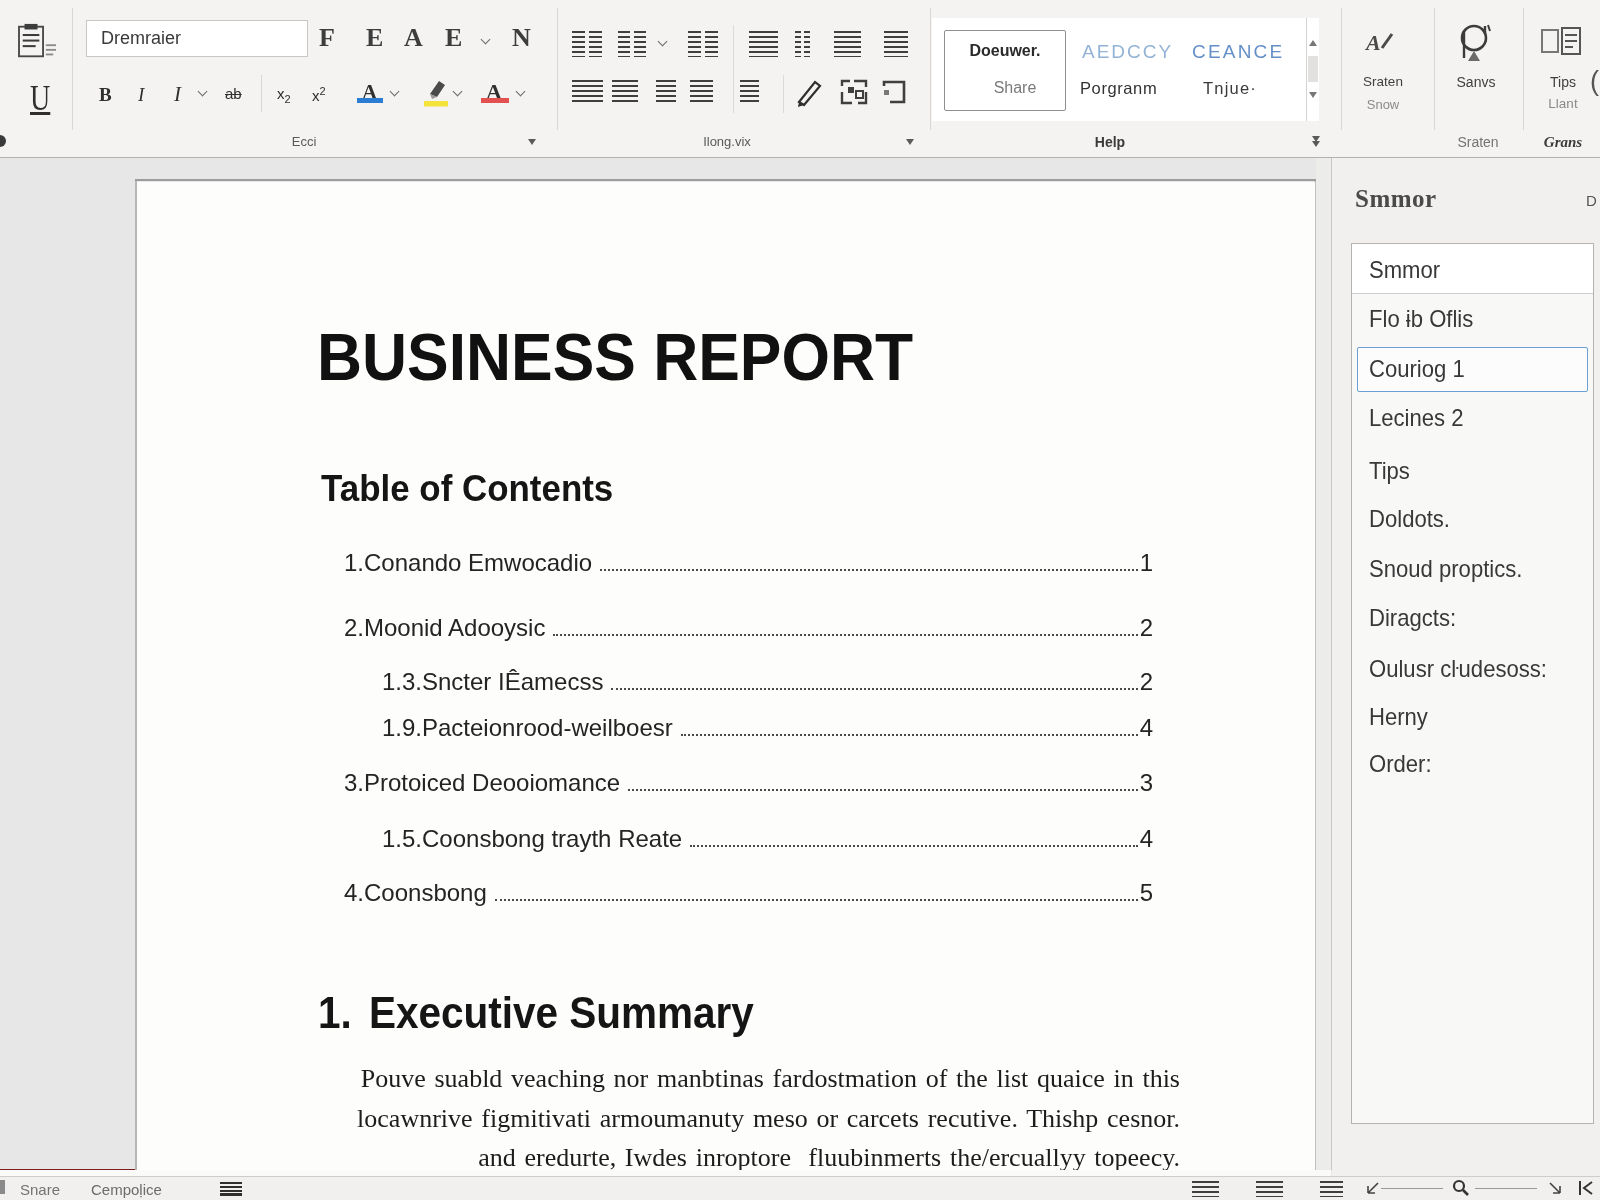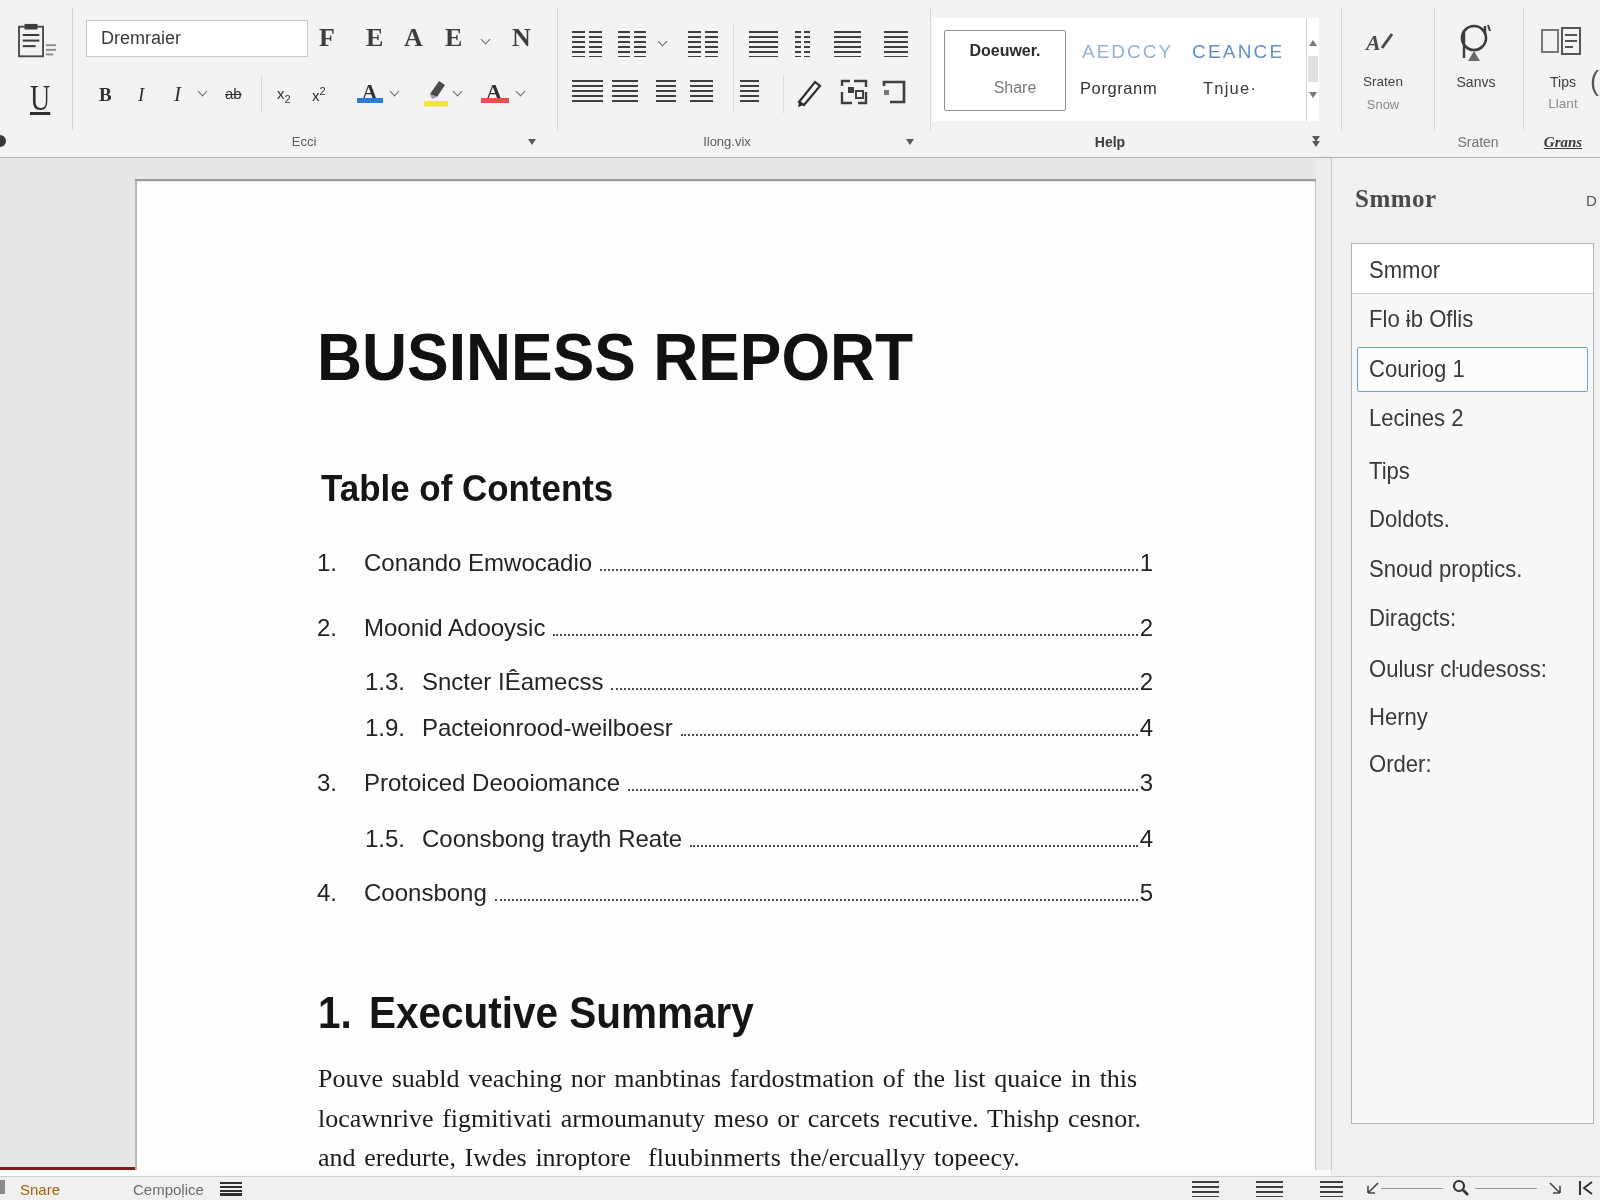--- a/index.html
+++ b/index.html
@@ -6,21 +6,21 @@
     font-family:"Liberation Sans",sans-serif;background:#e8e7e7;}
   .abs{position:absolute;}
   
   #ribbon{position:absolute;left:0;top:0;width:1600px;height:157px;background:#f4f3f2;border-bottom:1px solid #b3b1af;}
   .vsep{position:absolute;top:8px;width:1px;height:122px;background:#d9d7d5;}
   .glabel{position:absolute;top:134px;font-size:13px;color:#5a5a5a;text-align:center;}
   .cv{position:absolute;width:6px;height:6px;border:solid #6a6a6a;border-width:0 0 1.6px 1.6px;transform:rotate(-45deg);}
   .tri{position:absolute;width:0;height:0;border-left:4.5px solid transparent;border-right:4.5px solid transparent;border-top:6px solid #5a5a5a;}
   .ls{position:absolute;background:repeating-linear-gradient(to bottom,#3f3f3f 0px,#3f3f3f 2px,transparent 2px,transparent 5px);}
   
-  #docarea{position:absolute;left:0;top:158px;width:1500px;height:1012px;background:#e8e7e7;border-bottom:3px solid #7f1d1d;box-sizing:border-box;}
+  #docarea{position:absolute;left:0;top:158px;width:1500px;height:1012px;background:#e8e7e7;border-bottom:1px solid #7f1d1d;box-sizing:border-box;text-align:right;}
   #page{position:absolute;left:137px;top:24px;width:1178px;height:995px;background:#fdfdfc;}
   #scrollcol{position:absolute;left:1316px;top:158px;width:15px;height:1012px;background:#ececeb;border-right:1px solid #c9c7c5;}
   .tocrow{position:absolute;left:180px;width:836px;display:flex;align-items:baseline;font-size:24px;color:#242424;line-height:1.2;}
   .tocrow .n{width:47px;flex:none;}
   .tocrow.sub{left:228px;width:788px;}
   .tocrow.sub .n{width:57px;}
   .tocrow .t{white-space:nowrap;flex:none;}
   .tocrow .d{flex:auto;height:19px;border-bottom:2.5px dotted #4a4a4a;margin-left:8px;margin-right:2px;}
   .tocrow .p{flex:none;}
   
@@ -154,21 +154,21 @@
   <div class="glabel" style="left:1440px;width:76px;font-size:14px;color:#737373;">Sraten</div>
   <svg class="abs" style="left:1538px;top:24px;" width="48" height="40" viewBox="0 0 48 40">
     <rect x="4" y="6" width="16" height="22" fill="none" stroke="#777" stroke-width="2"></rect>
     <rect x="24" y="4" width="18" height="26" fill="none" stroke="#555" stroke-width="2"></rect>
     <line x1="27" y1="11" x2="39" y2="11" stroke="#555" stroke-width="2"></line>
     <line x1="27" y1="17" x2="39" y2="17" stroke="#555" stroke-width="2"></line>
     <line x1="27" y1="23" x2="35" y2="23" stroke="#555" stroke-width="2"></line>
   </svg>
   <div class="abs" style="left:1530px;top:74px;width:66px;text-align:center;font-size:14px;color:#3f3f3f;">Tips</div>
   <div class="abs" style="left:1530px;top:96px;width:66px;text-align:center;font-size:13.5px;color:#8a8a8a;">Llant</div>
-  <div class="glabel" style="left:1528px;width:70px;font-size:15px;font-weight:bold;font-style:italic;color:#3a3a3a;font-family:'Liberation Serif',serif;text-decoration:underline;">Grans</div>
+  <div class="glabel" style="left:1528px;width:70px;font-size:15px;font-weight:bold;font-style:italic;color:#3a3a3a;font-family:'Liberation Serif',serif;">Grans</div>
   <div class="abs" style="left:1590px;top:66px;font-size:27px;color:#555;">(</div>
 </div>
 <div id="docarea">
   <div class="abs" style="left:135px;top:21px;width:1181px;height:2px;background:#9c9c9c;"></div>
   <div class="abs" style="left:135px;top:23px;width:2px;height:989px;background:#b7b6b5;"></div>
   <div class="abs" style="left:1314px;top:23px;width:2px;height:989px;background:#c2c1c0;"></div>
   <div id="page">
     <div style="position:absolute;left:180px;top:141px;font-size:67px;font-weight:bold;color:#111;line-height:1;white-space:nowrap;transform:scaleX(.931);transform-origin:0 0;">BUSINESS REPORT</div>
     <div style="position:absolute;left:184px;top:289px;font-size:36px;font-weight:bold;color:#151515;line-height:1;transform:scaleX(.97);transform-origin:0 0;">Table of Contents</div>
     <div class="tocrow" style="top:367px;">
@@ -233,22 +233,22 @@
     <div class="sitem" style="top:261px;">Doldots.</div>
     <div class="sitem" style="top:311px;">Snoud proptics.</div>
     <div class="sitem" style="top:360px;">Diragcts:</div>
     <div class="sitem" style="top:411px;">Oulusr cŀudesoss:</div>
     <div class="sitem" style="top:459px;">Herny</div>
     <div class="sitem" style="top:506px;">Order:</div>
   </div>
 </div>
 <div id="statusbar">
   <div class="abs" style="left:-3px;top:3px;width:8px;height:14px;background:#8a8a8a;"></div>
-  <div class="abs" style="left:20px;top:4px;font-size:15px;color:#a16207;">Snare</div>
-  <div class="abs" style="left:91px;top:4px;font-size:15px;color:#6b6b6b;margin-left:42px;">Cempoḷice</div>
+  <div class="abs" style="left:20px;top:4px;font-size:15px;color:#737373;">Snare</div>
+  <div class="abs" style="left:91px;top:4px;font-size:15px;color:#6b6b6b;">Cempoḷice</div>
   <div class="ls" style="left:220px;top:5px;width:22px;height:14px;background:repeating-linear-gradient(to bottom,#2e2e2e 0px,#2e2e2e 2.2px,transparent 2.2px,transparent 3.8px);"></div>
   <div class="ls" style="left:1192px;top:4px;width:27px;height:16px;"></div>
   <div class="ls" style="left:1256px;top:4px;width:27px;height:16px;"></div>
   <div class="ls" style="left:1320px;top:4px;width:23px;height:16px;"></div>
   <svg class="abs" style="left:1366px;top:4px;" width="14" height="14" viewBox="0 0 14 14">
       <path d="M2 12 L12 2 M2 12 L2 5 M2 12 L9 12" stroke="#444" stroke-width="1.6" fill="none"></path>
     </svg>
   <div class="abs" style="left:1381px;top:11px;width:62px;height:1px;background:#999;"></div>
   <svg class="abs" style="left:1452px;top:2px;" width="18" height="18" viewBox="0 0 18 18">
     <circle cx="7" cy="7" r="5" fill="none" stroke="#333" stroke-width="2.2"></circle>

